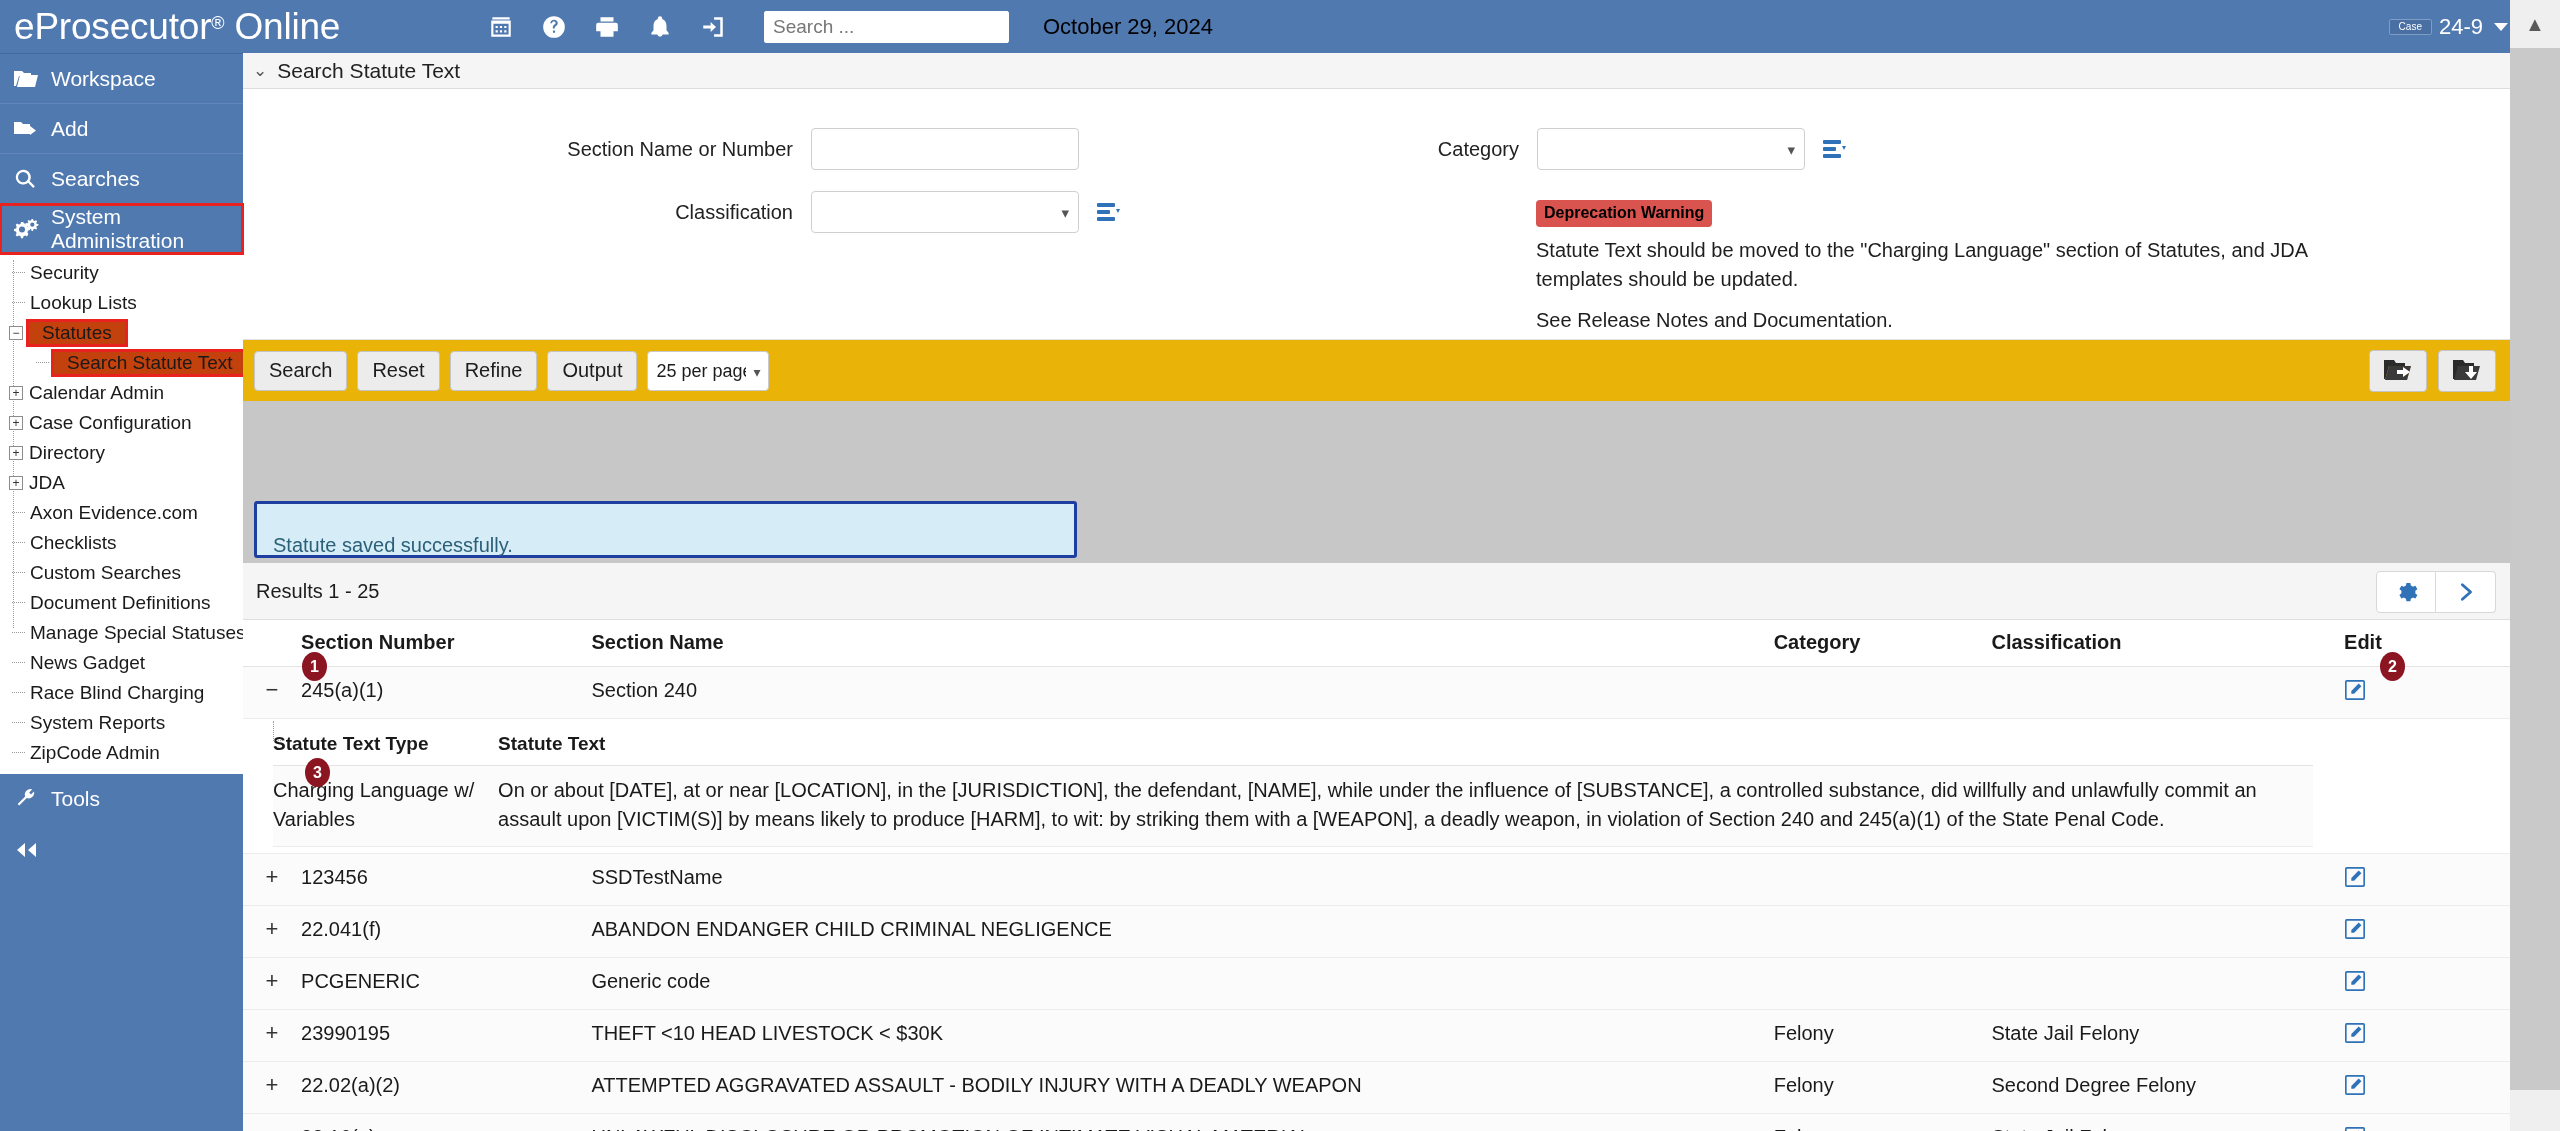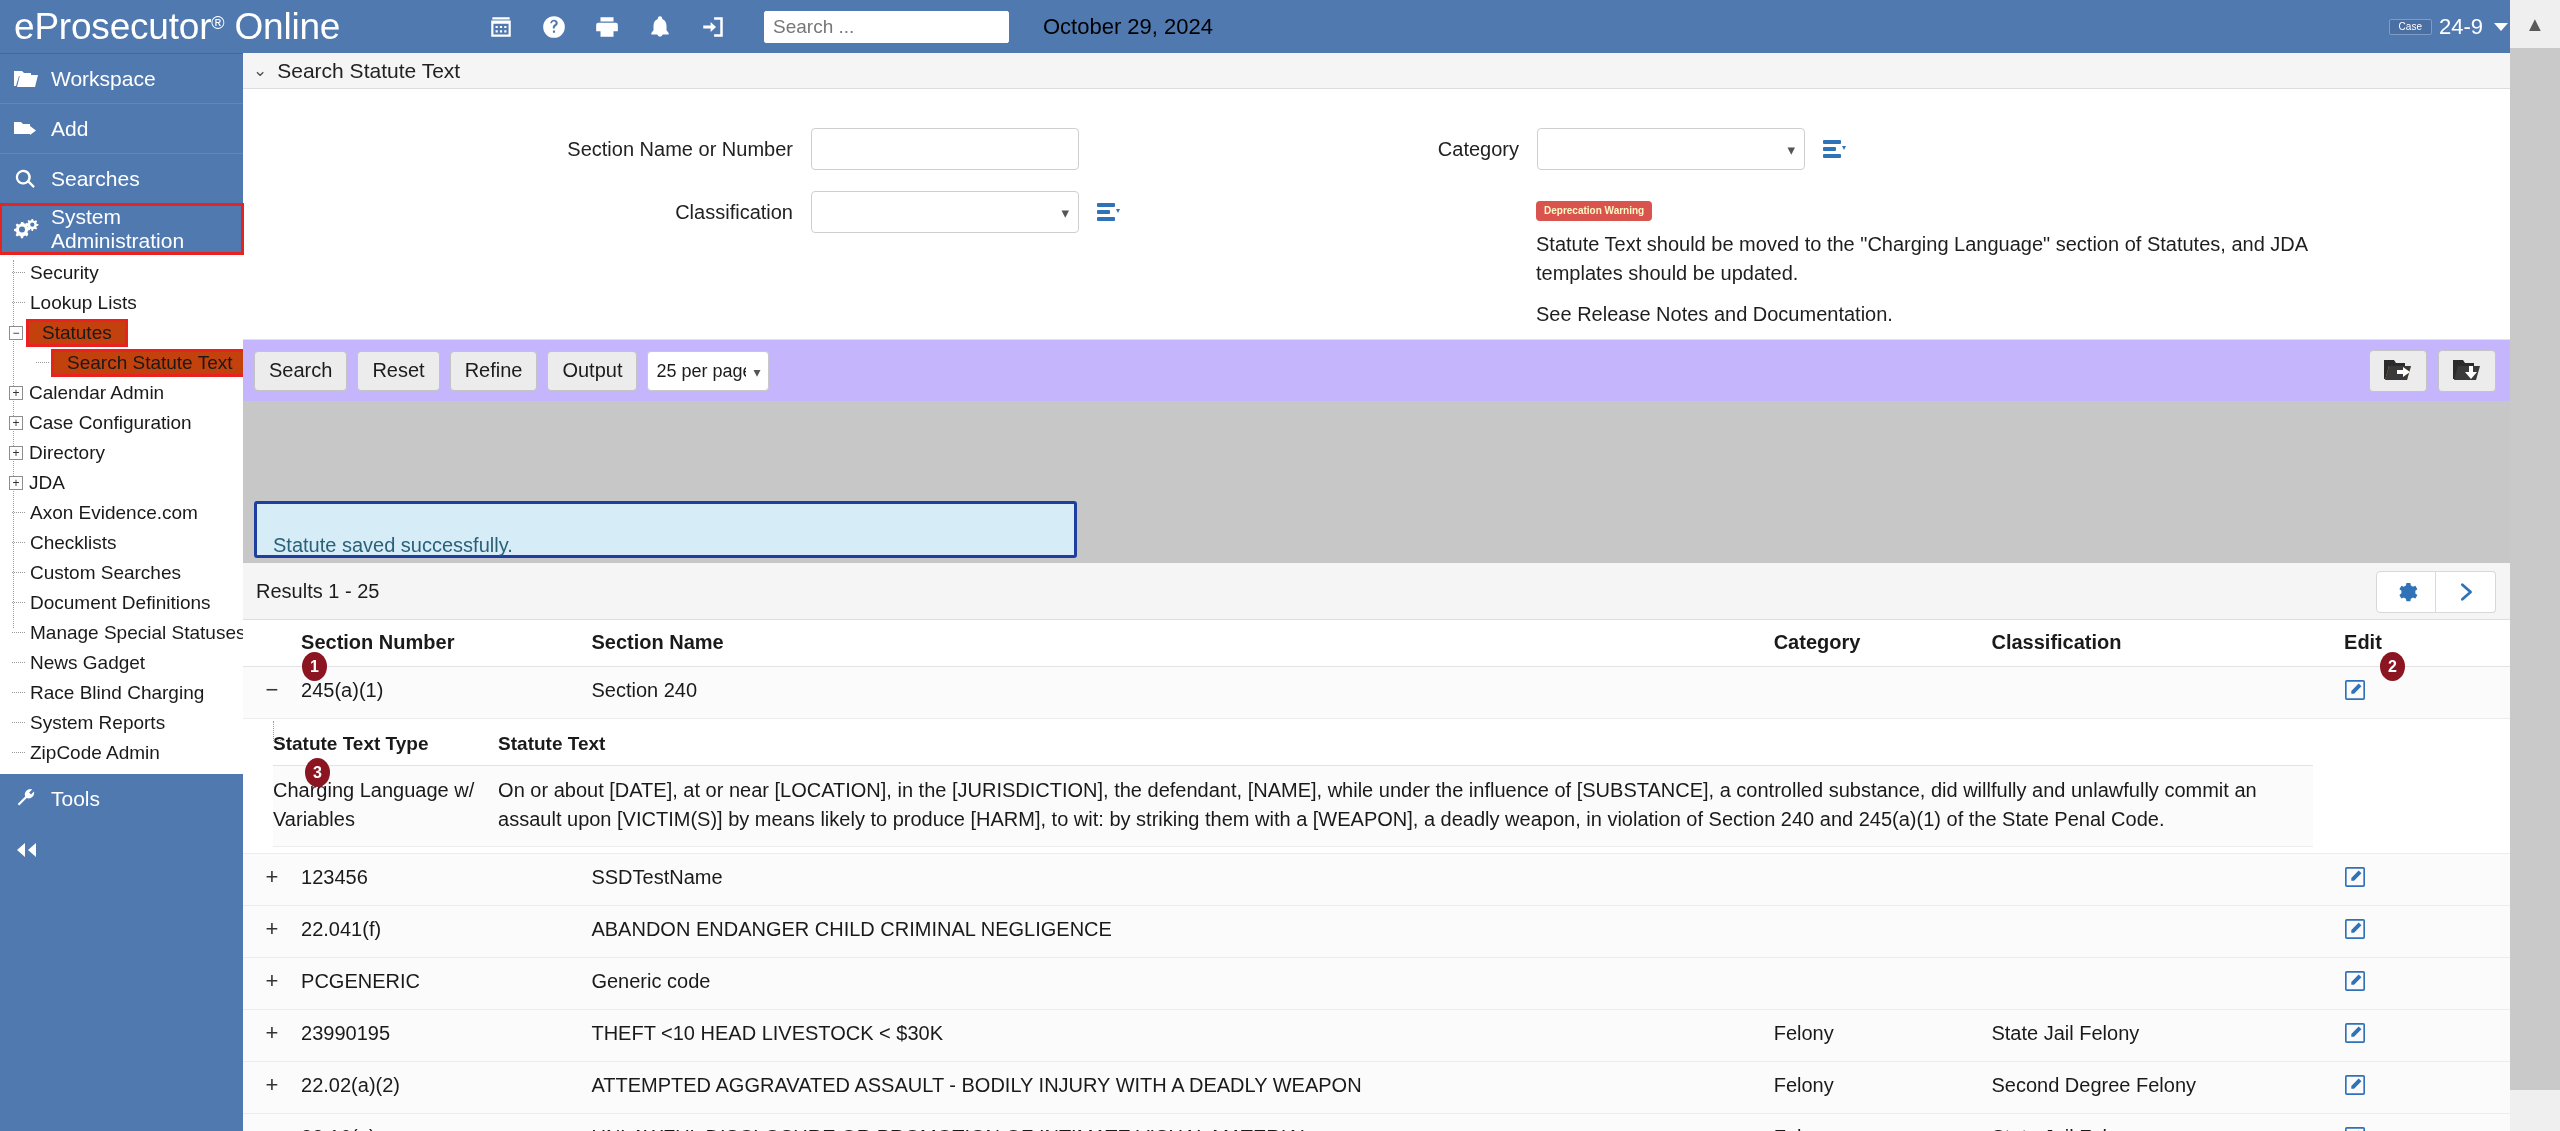--- a/index.html
+++ b/index.html
@@ -219,42 +219,42 @@
     color: #555; font-size: 15px; line-height: 1;
   }
   .listicon { margin-left: 18px; cursor: pointer; display:block; }
   .listicon svg { display: block; }
 
   
   #depWrap { position: absolute; left: 1293px; top: 111px; width: 870px; }
   #depBadge {
     display: inline-block;
     background: #d9534f;
-    color: #fef9c3;
-    font-size: 10px;
+    color: #000000;
+    font-size: 16px;
     font-weight: bold;
     padding: 4px 8px 5px 8px;
     border-radius: 4px;
   }
   #depText {
     margin-top: 9px;
     font-size: 20px;
     color: #1e1e1e;
     line-height: 1.43;
     max-width: 834px;
   }
   #depLink {
     margin-top: 16px;
     font-size: 20px;
     color: #1e1e1e;
   }
 
   
   #btnBar {
-    background: #c4b5fd;
+    background: #eab308;
     border-top: 1px solid #e2e2e2;
     width: 2267px;
     height: 62px;
     display: flex; align-items: center;
     padding-left: 11px;
     position: relative;
   }
   .gbtn {
     height: 40px;
     min-width: 74px;

